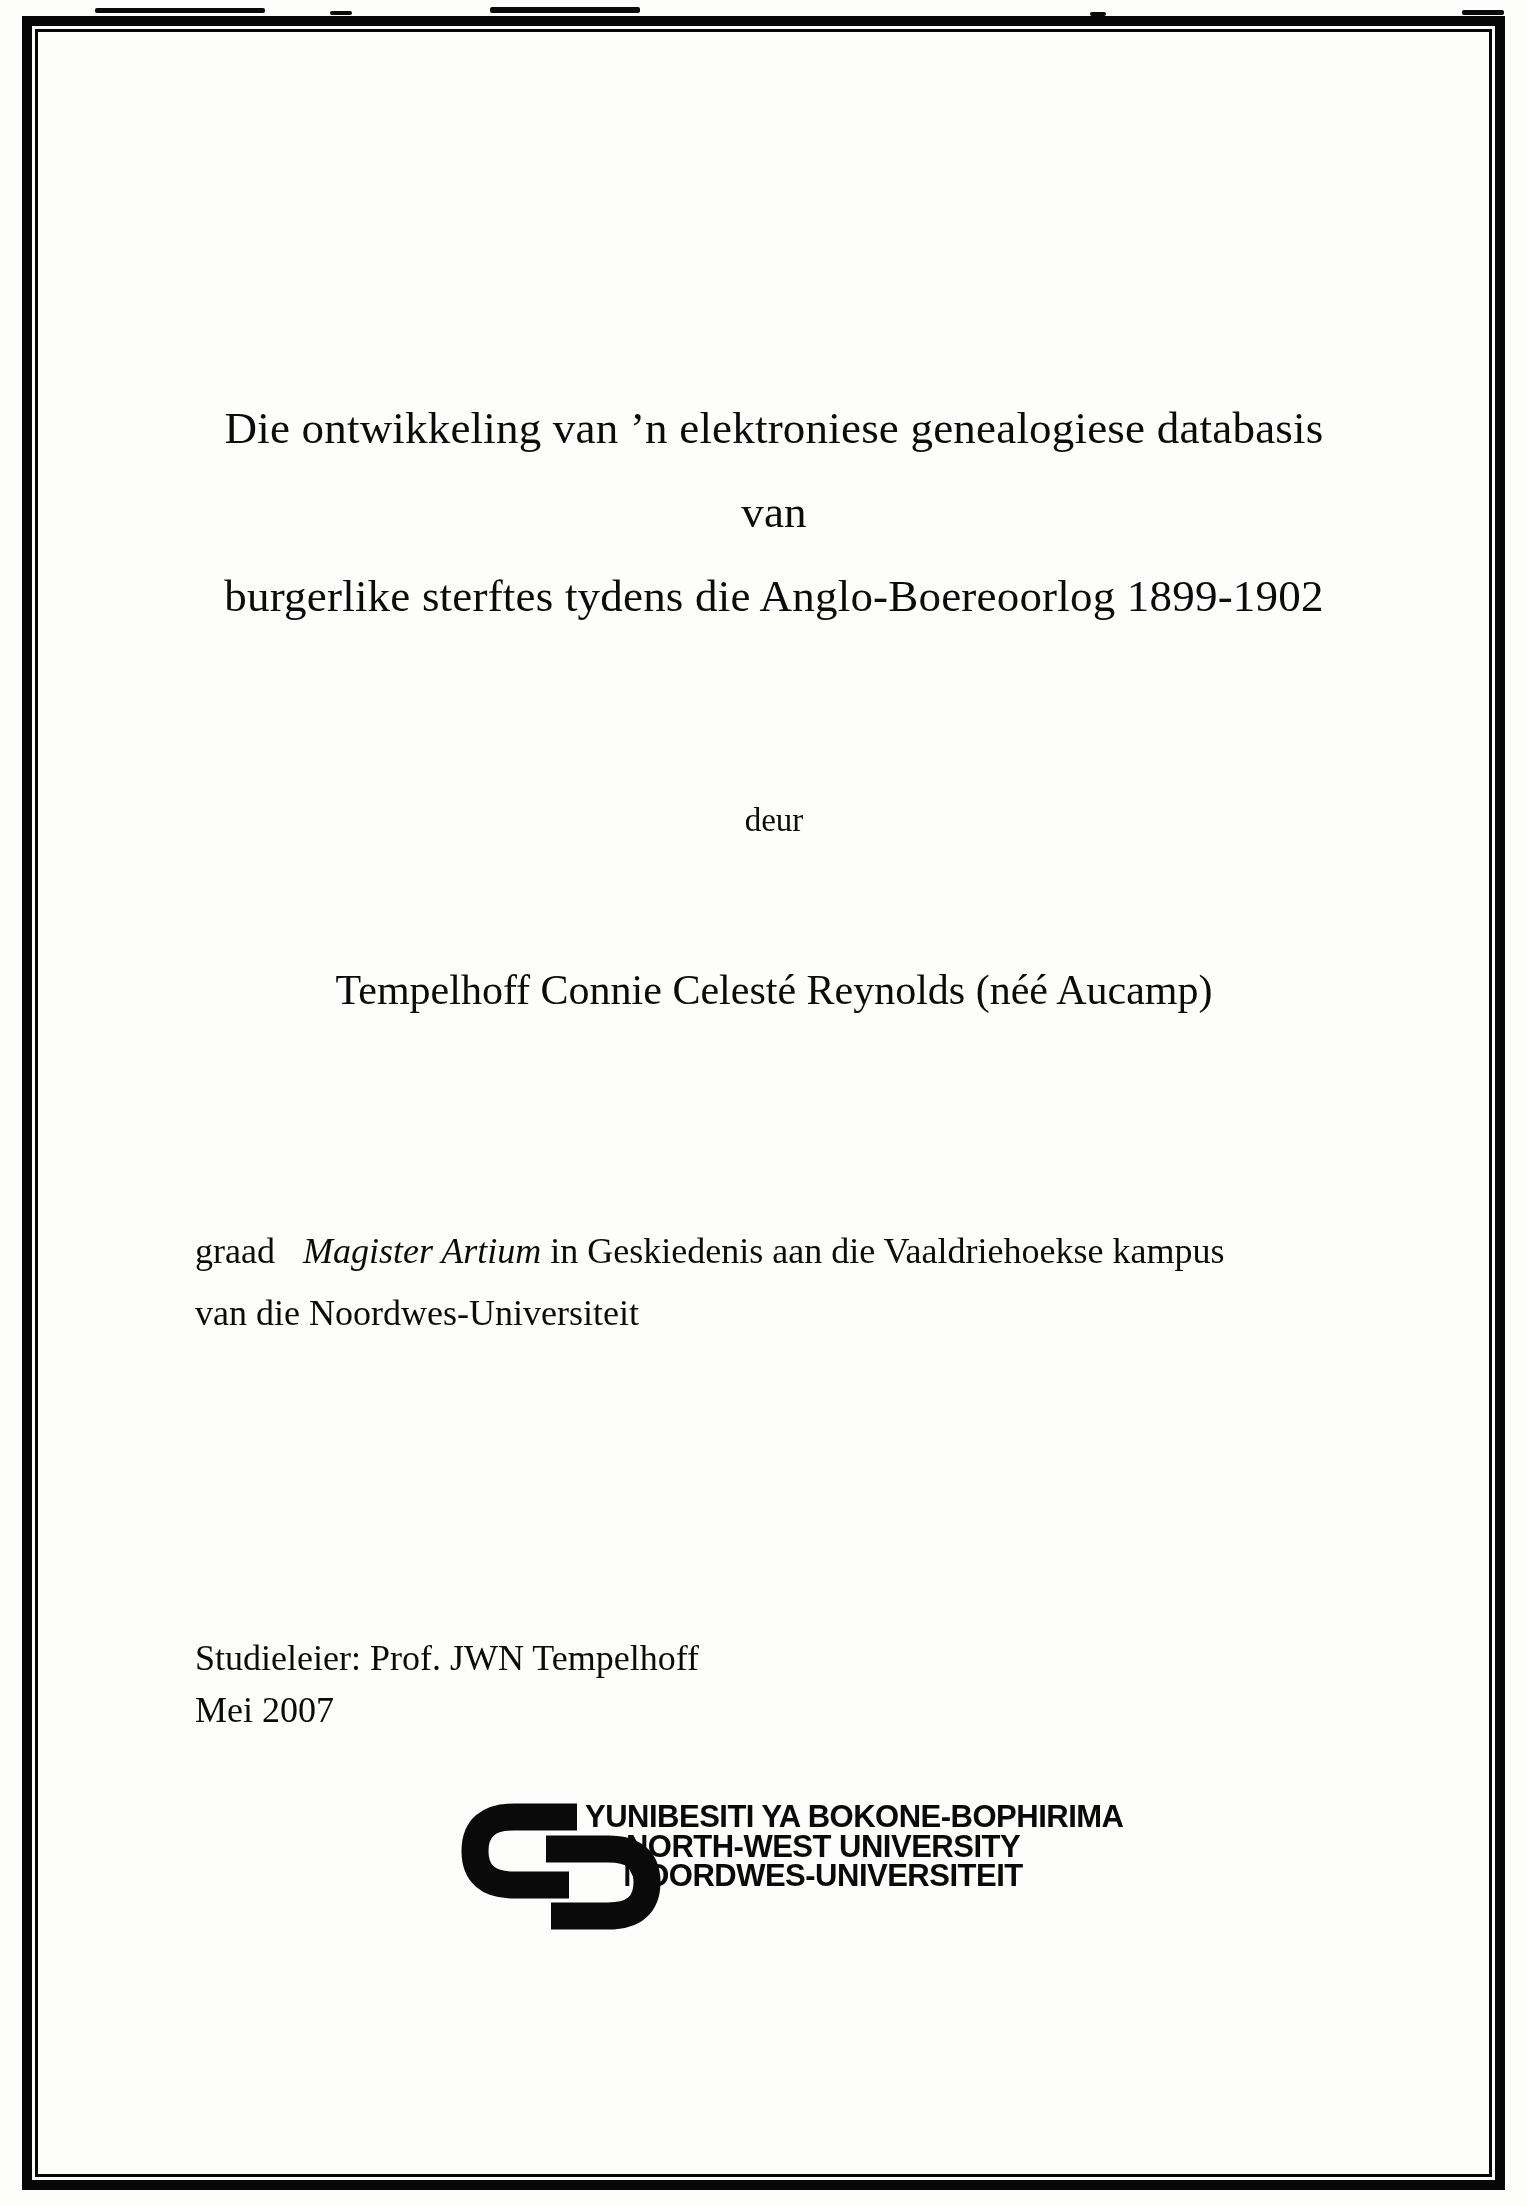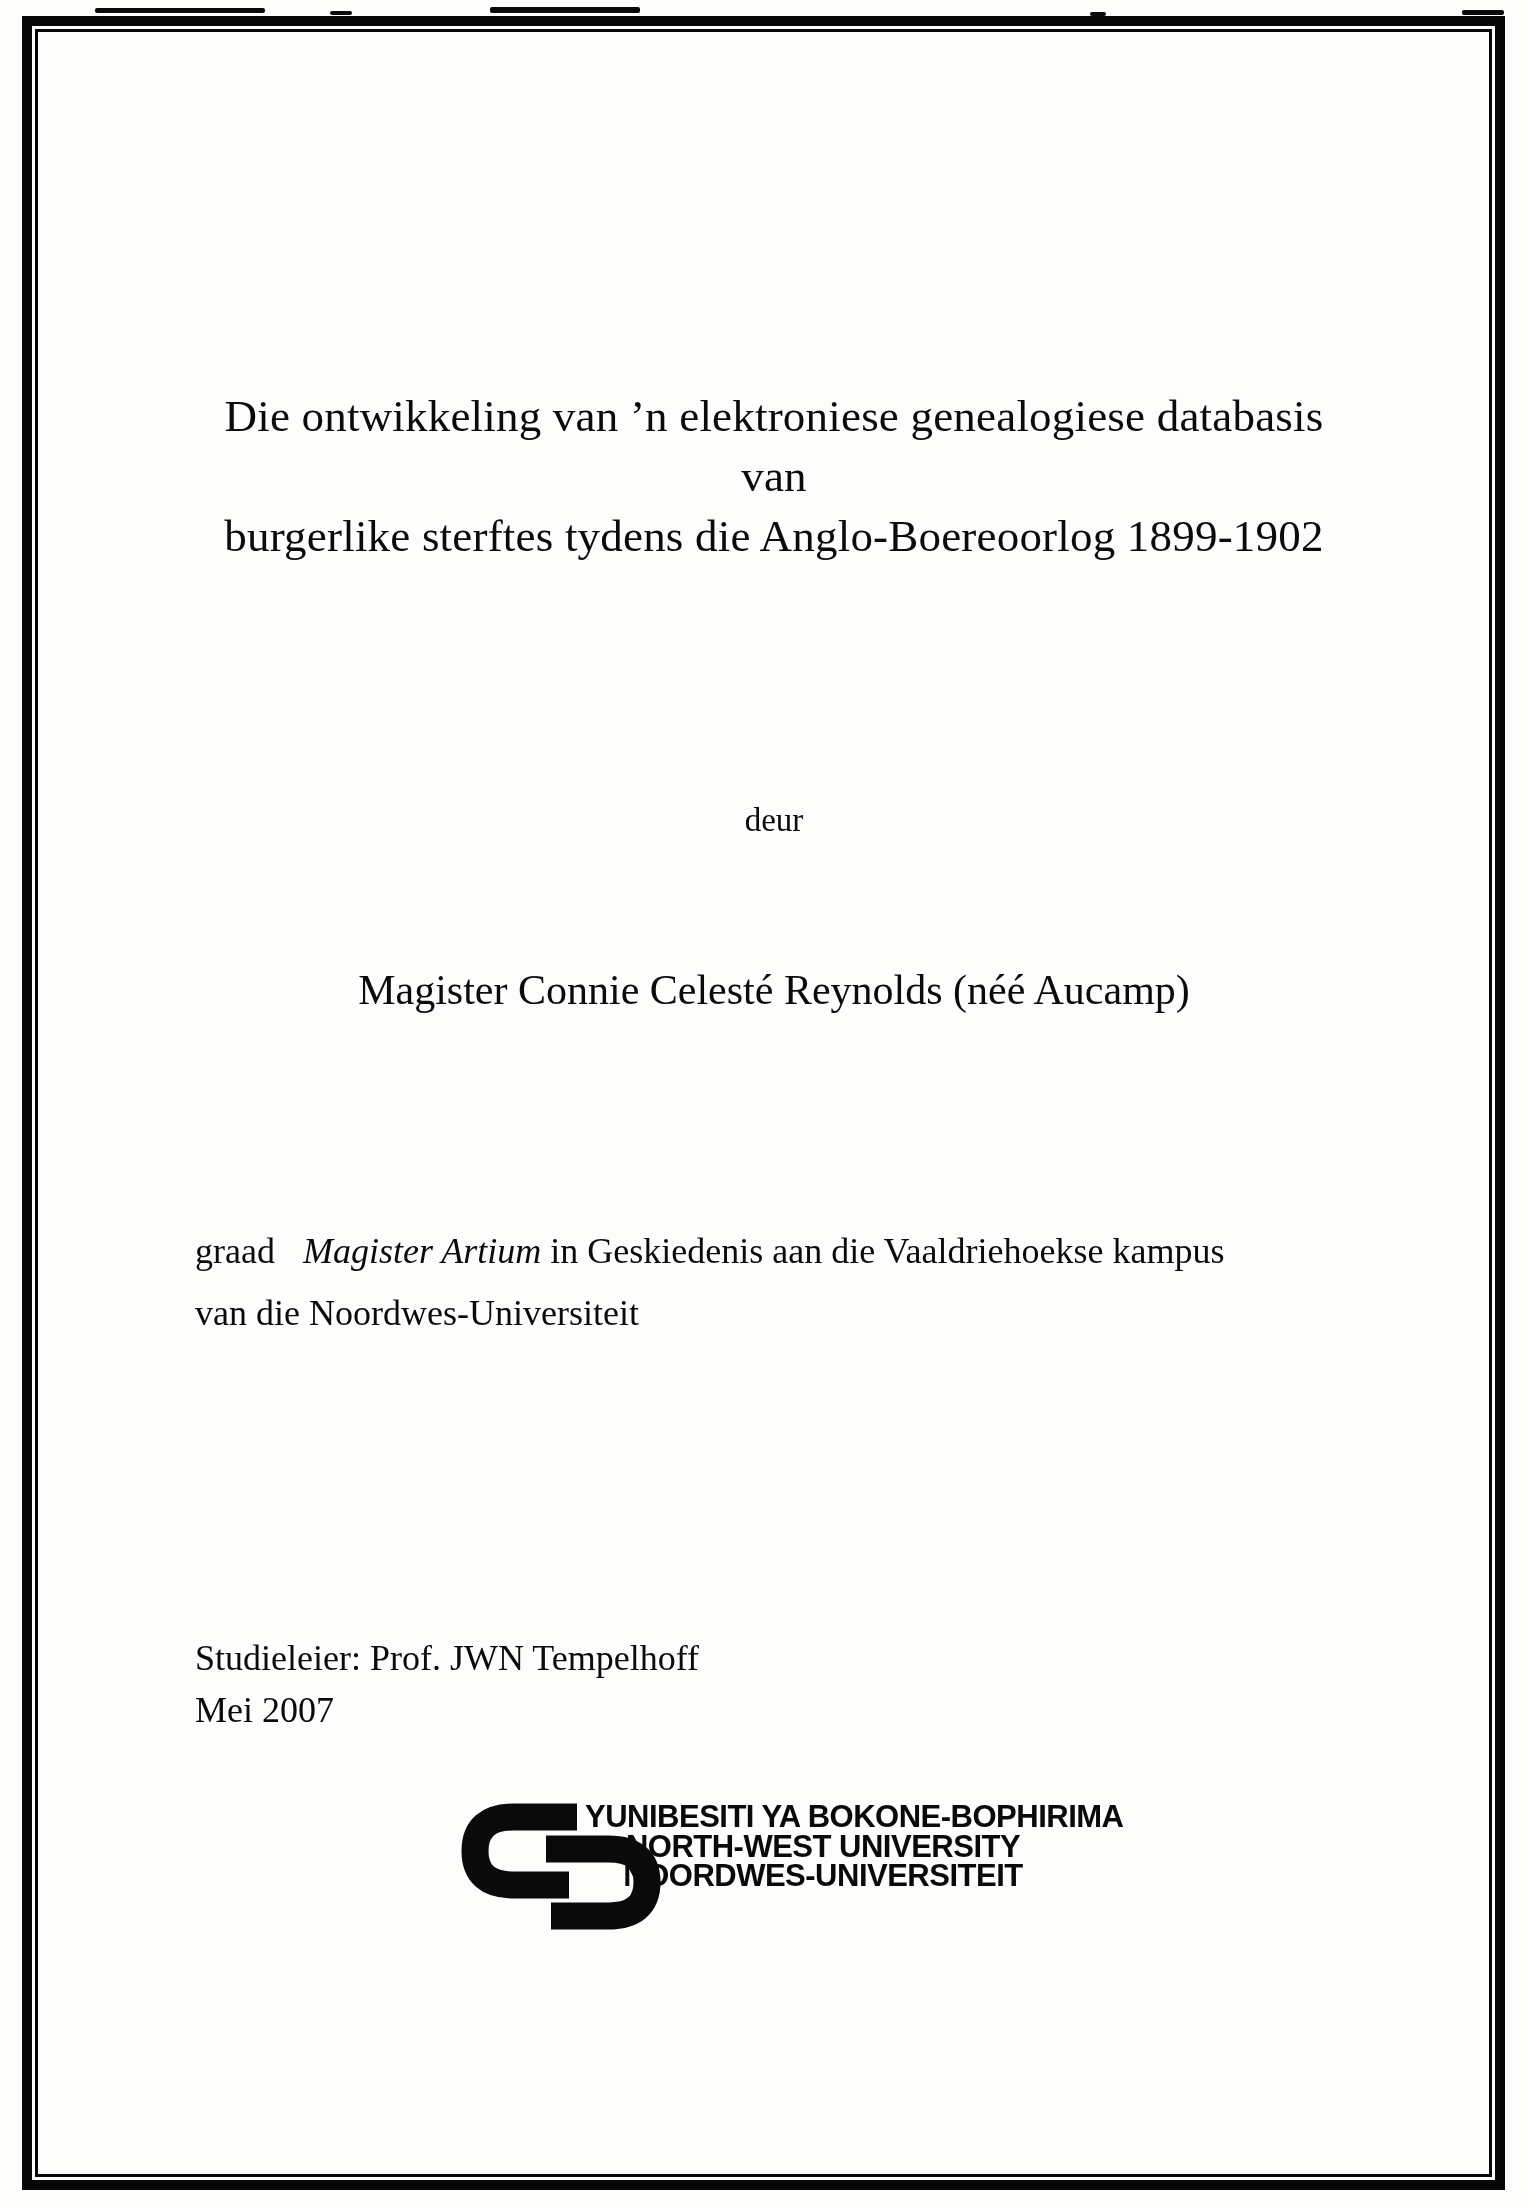--- a/index.html
+++ b/index.html
@@ -45,21 +45,21 @@
     width: 1158px;
     top: 0;
   }
   .title-block {
     position: absolute;
     top: 386px;
     left: 0;
     width: 100%;
     text-align: center;
     font-size: 45px;
-    line-height: 60px;
+    line-height: 84px;
     letter-spacing: 0.2px;
   }
   .byline {
     position: absolute;
     top: 800px;
     left: 0;
     width: 100%;
     text-align: center;
     font-size: 33px;
     line-height: 40px;
@@ -139,21 +139,21 @@
 
 <div class="content">
 
   <div class="title-block">
     <div>Die ontwikkeling van ’n elektroniese genealogiese databasis van</div>
     <div>burgerlike sterftes tydens die Anglo-Boereoorlog 1899-1902</div>
   </div>
 
   <div class="byline">deur</div>
 
-  <div class="author">Magister Connie Celesté Reynolds (néé Aucamp)</div>
+  <div class="author">Tempelhoff Connie Celesté Reynolds (néé Aucamp)</div>
 
   <div class="degree-statement">
     <div><span>graad </span><span class="italic">Magister Artium</span><span> in Geskiedenis aan die Vaaldriehoekse kampus</span></div>
     <div>van die Noordwes-Universiteit</div>
   </div>
 
   <div class="supervisor-block">
     <div>Studieleier: Prof. JWN Tempelhoff</div>
     <div>Mei 2007</div>
   </div>

